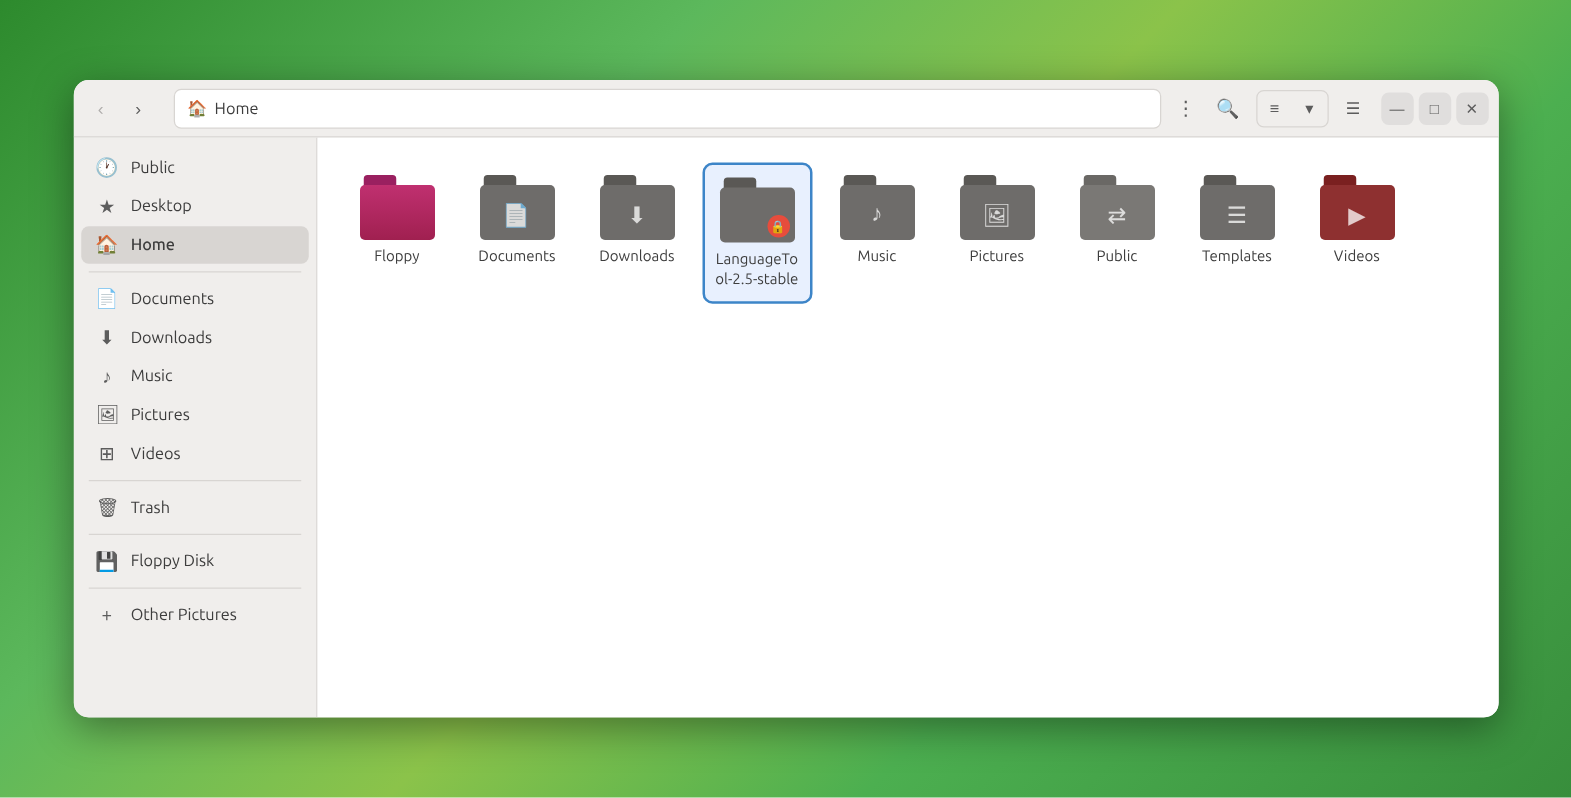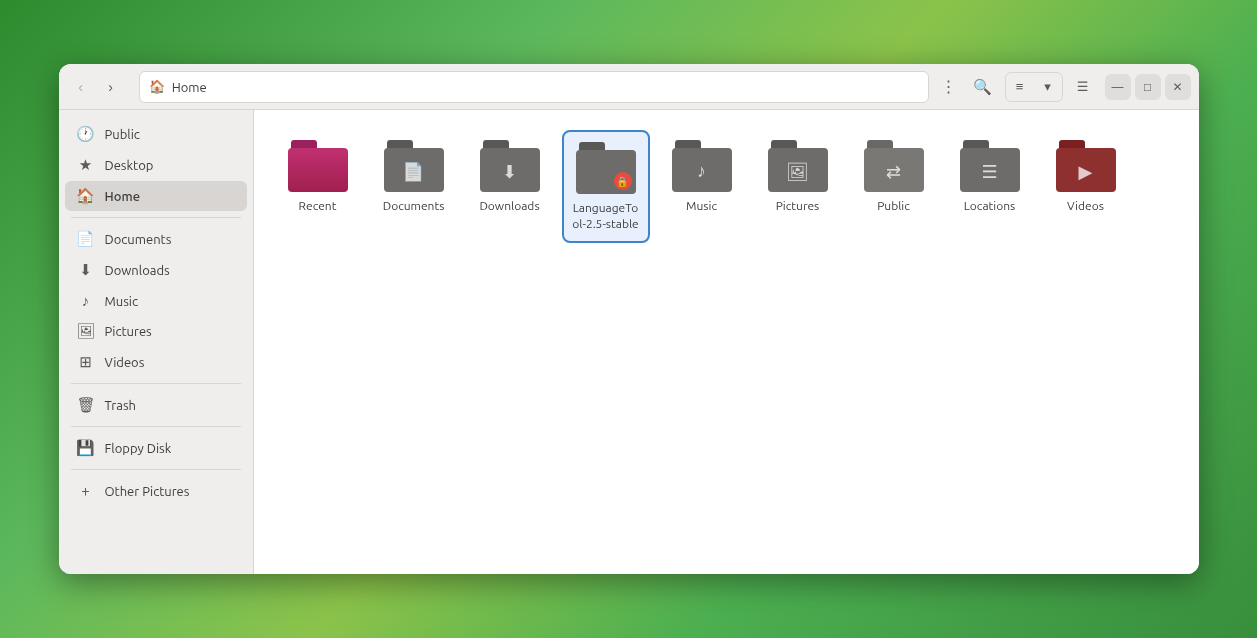--- a/index.html
+++ b/index.html
@@ -348,21 +348,21 @@
     </div>
 
     <div class="main-content">
       <div class="file-grid">
 
         <div class="file-item">
           <div class="folder-icon">
             <div class="folder-tab" style="background:#9a2060; width:26px; height:10px; border-radius:3px 3px 0 0; position:absolute; top:0; left:3px;"></div>
             <div class="folder-body" style="background: linear-gradient(180deg, #c03070 0%, #a02050 100%); width:60px; height:44px; border-radius:4px; position:absolute; bottom:0;"></div>
           </div>
-          <span class="file-label">Recent</span>
+          <span class="file-label">Floppy</span>
         </div>
 
         <div class="file-item">
           <div class="folder-icon">
             <div class="folder-tab" style="background:#5a5855; width:26px; height:10px; border-radius:3px 3px 0 0; position:absolute; top:0; left:3px;"></div>
             <div class="folder-body" style="background: #6e6c6a; width:60px; height:44px; border-radius:4px; position:absolute; bottom:0;"></div>
             <span style="position:absolute; bottom:10px; left:50%; transform:translateX(-50%); font-size:18px; color:rgba(255,255,255,0.75);">📄</span>
           </div>
           <span class="file-label">Documents</span>
         </div>
@@ -412,21 +412,21 @@
           <span class="file-label">Public</span>
         </div>
 
 
         <div class="file-item">
           <div class="folder-icon">
             <div class="folder-tab" style="background:#5a5855; width:26px; height:10px; border-radius:3px 3px 0 0; position:absolute; top:0; left:3px;"></div>
             <div class="folder-body" style="background: #6e6c6a; width:60px; height:44px; border-radius:4px; position:absolute; bottom:0;"></div>
             <span style="position:absolute; bottom:10px; left:50%; transform:translateX(-50%); font-size:18px; color:rgba(255,255,255,0.75);">☰</span>
           </div>
-          <span class="file-label">Locations</span>
+          <span class="file-label">Templates</span>
         </div>
 
         <div class="file-item">
           <div class="folder-icon">
             <div class="folder-tab" style="background:#7a2020; width:26px; height:10px; border-radius:3px 3px 0 0; position:absolute; top:0; left:3px;"></div>
             <div class="folder-body" style="background: #8e3030; width:60px; height:44px; border-radius:4px; position:absolute; bottom:0;"></div>
             <span style="position:absolute; bottom:10px; left:50%; transform:translateX(-50%); font-size:18px; color:rgba(255,255,255,0.75);">▶</span>
           </div>
           <span class="file-label">Videos</span>
         </div>

